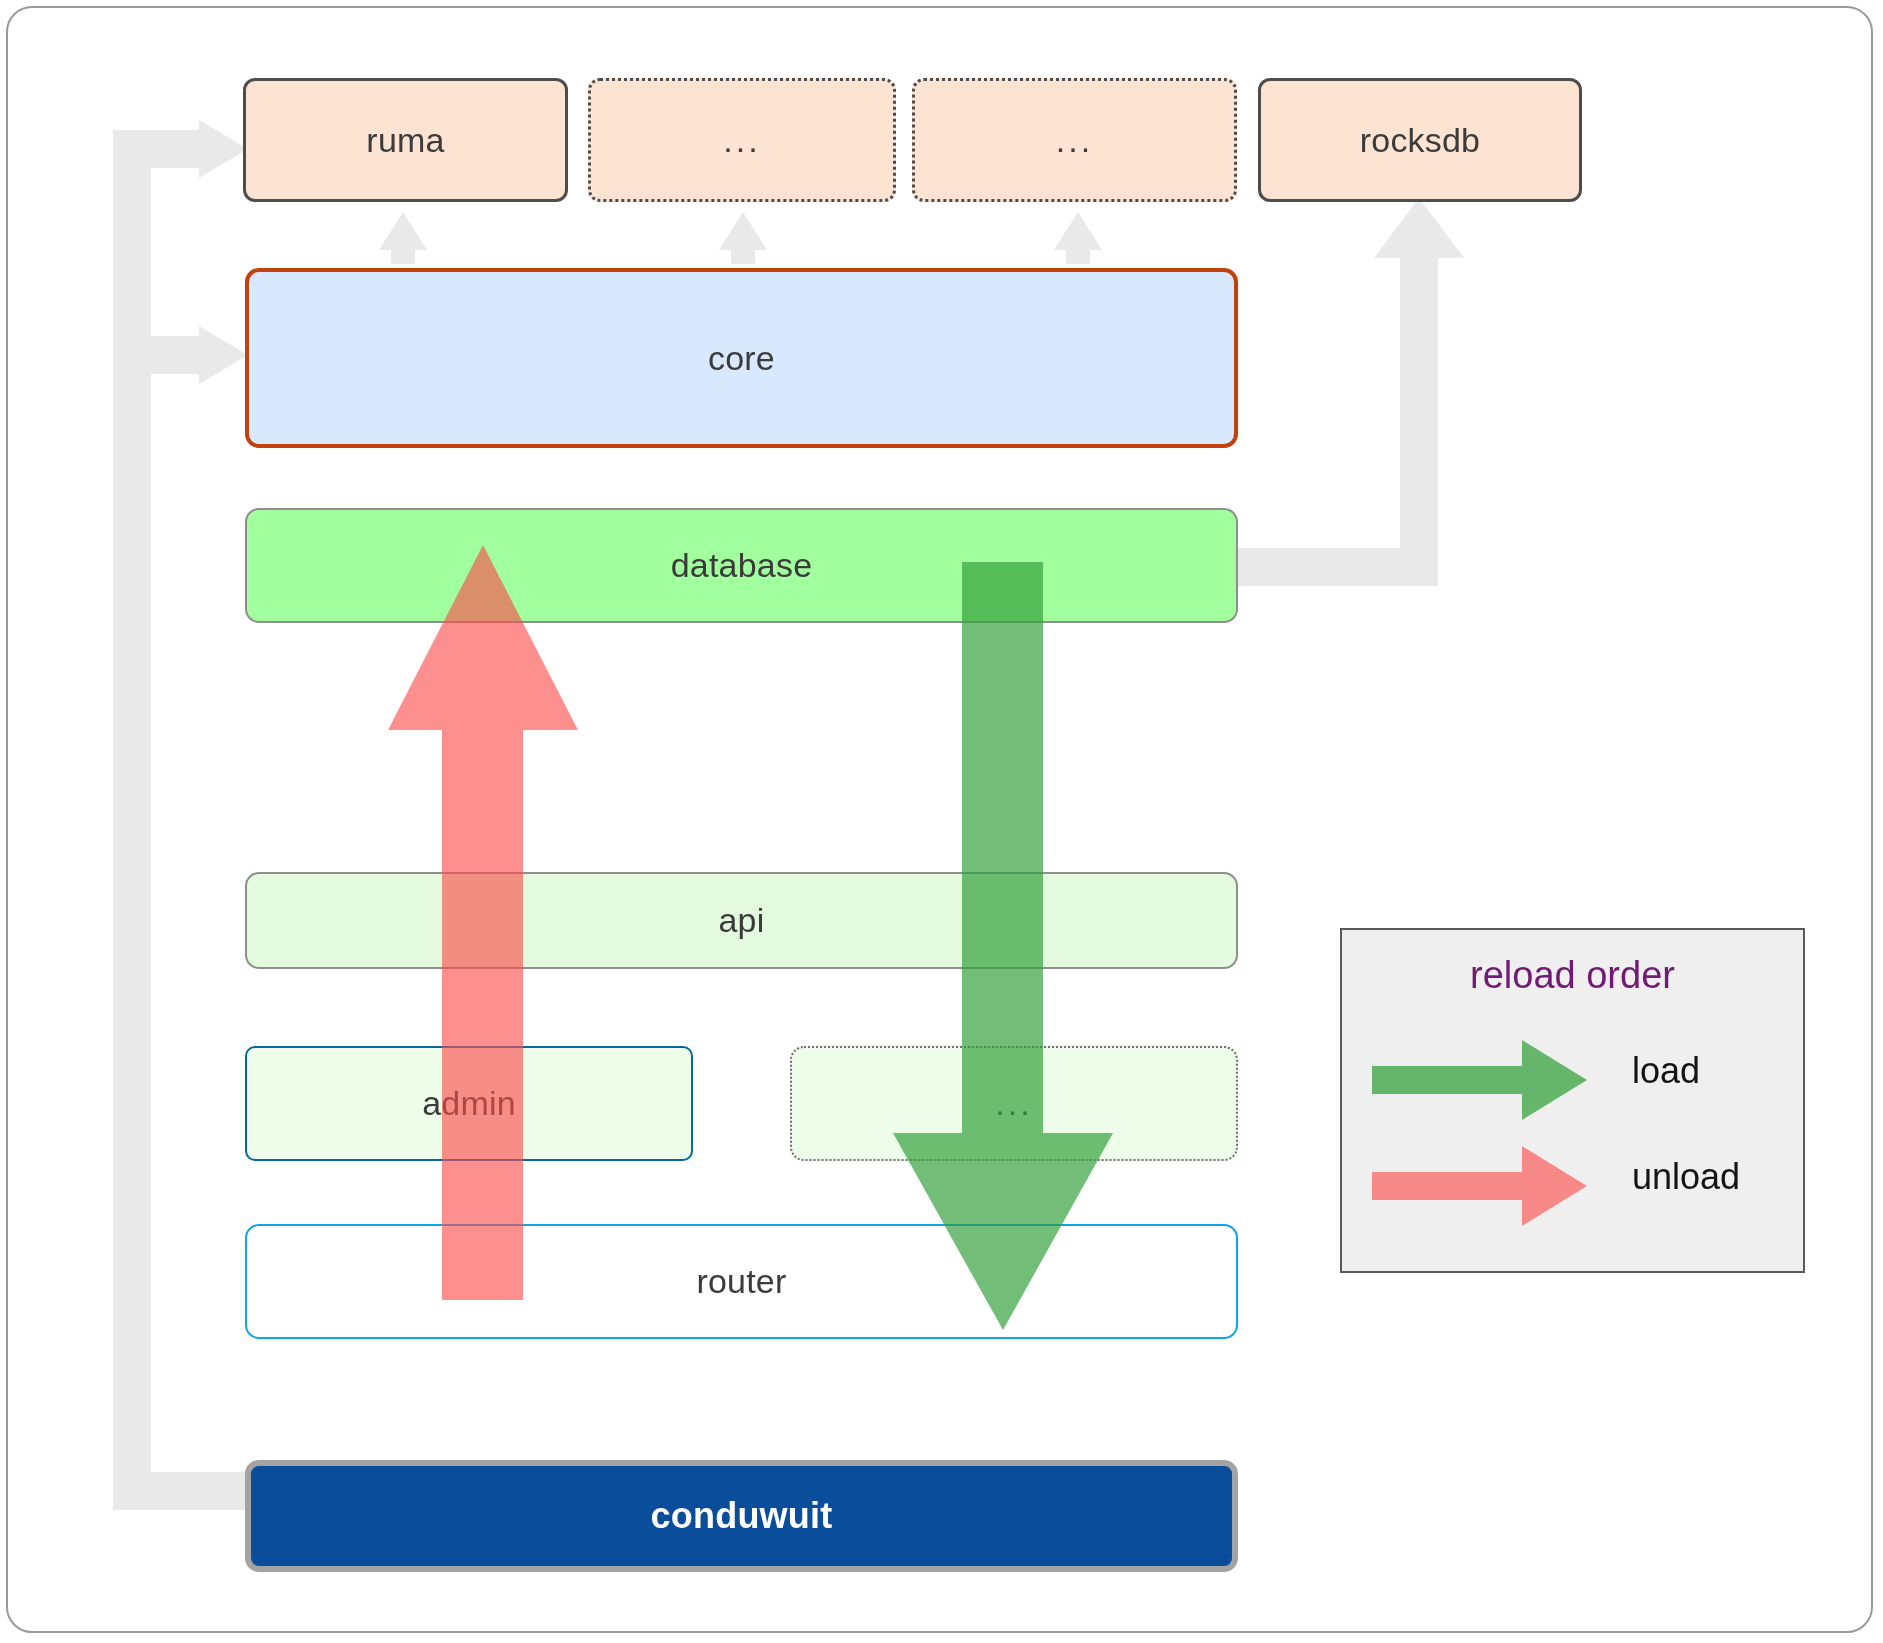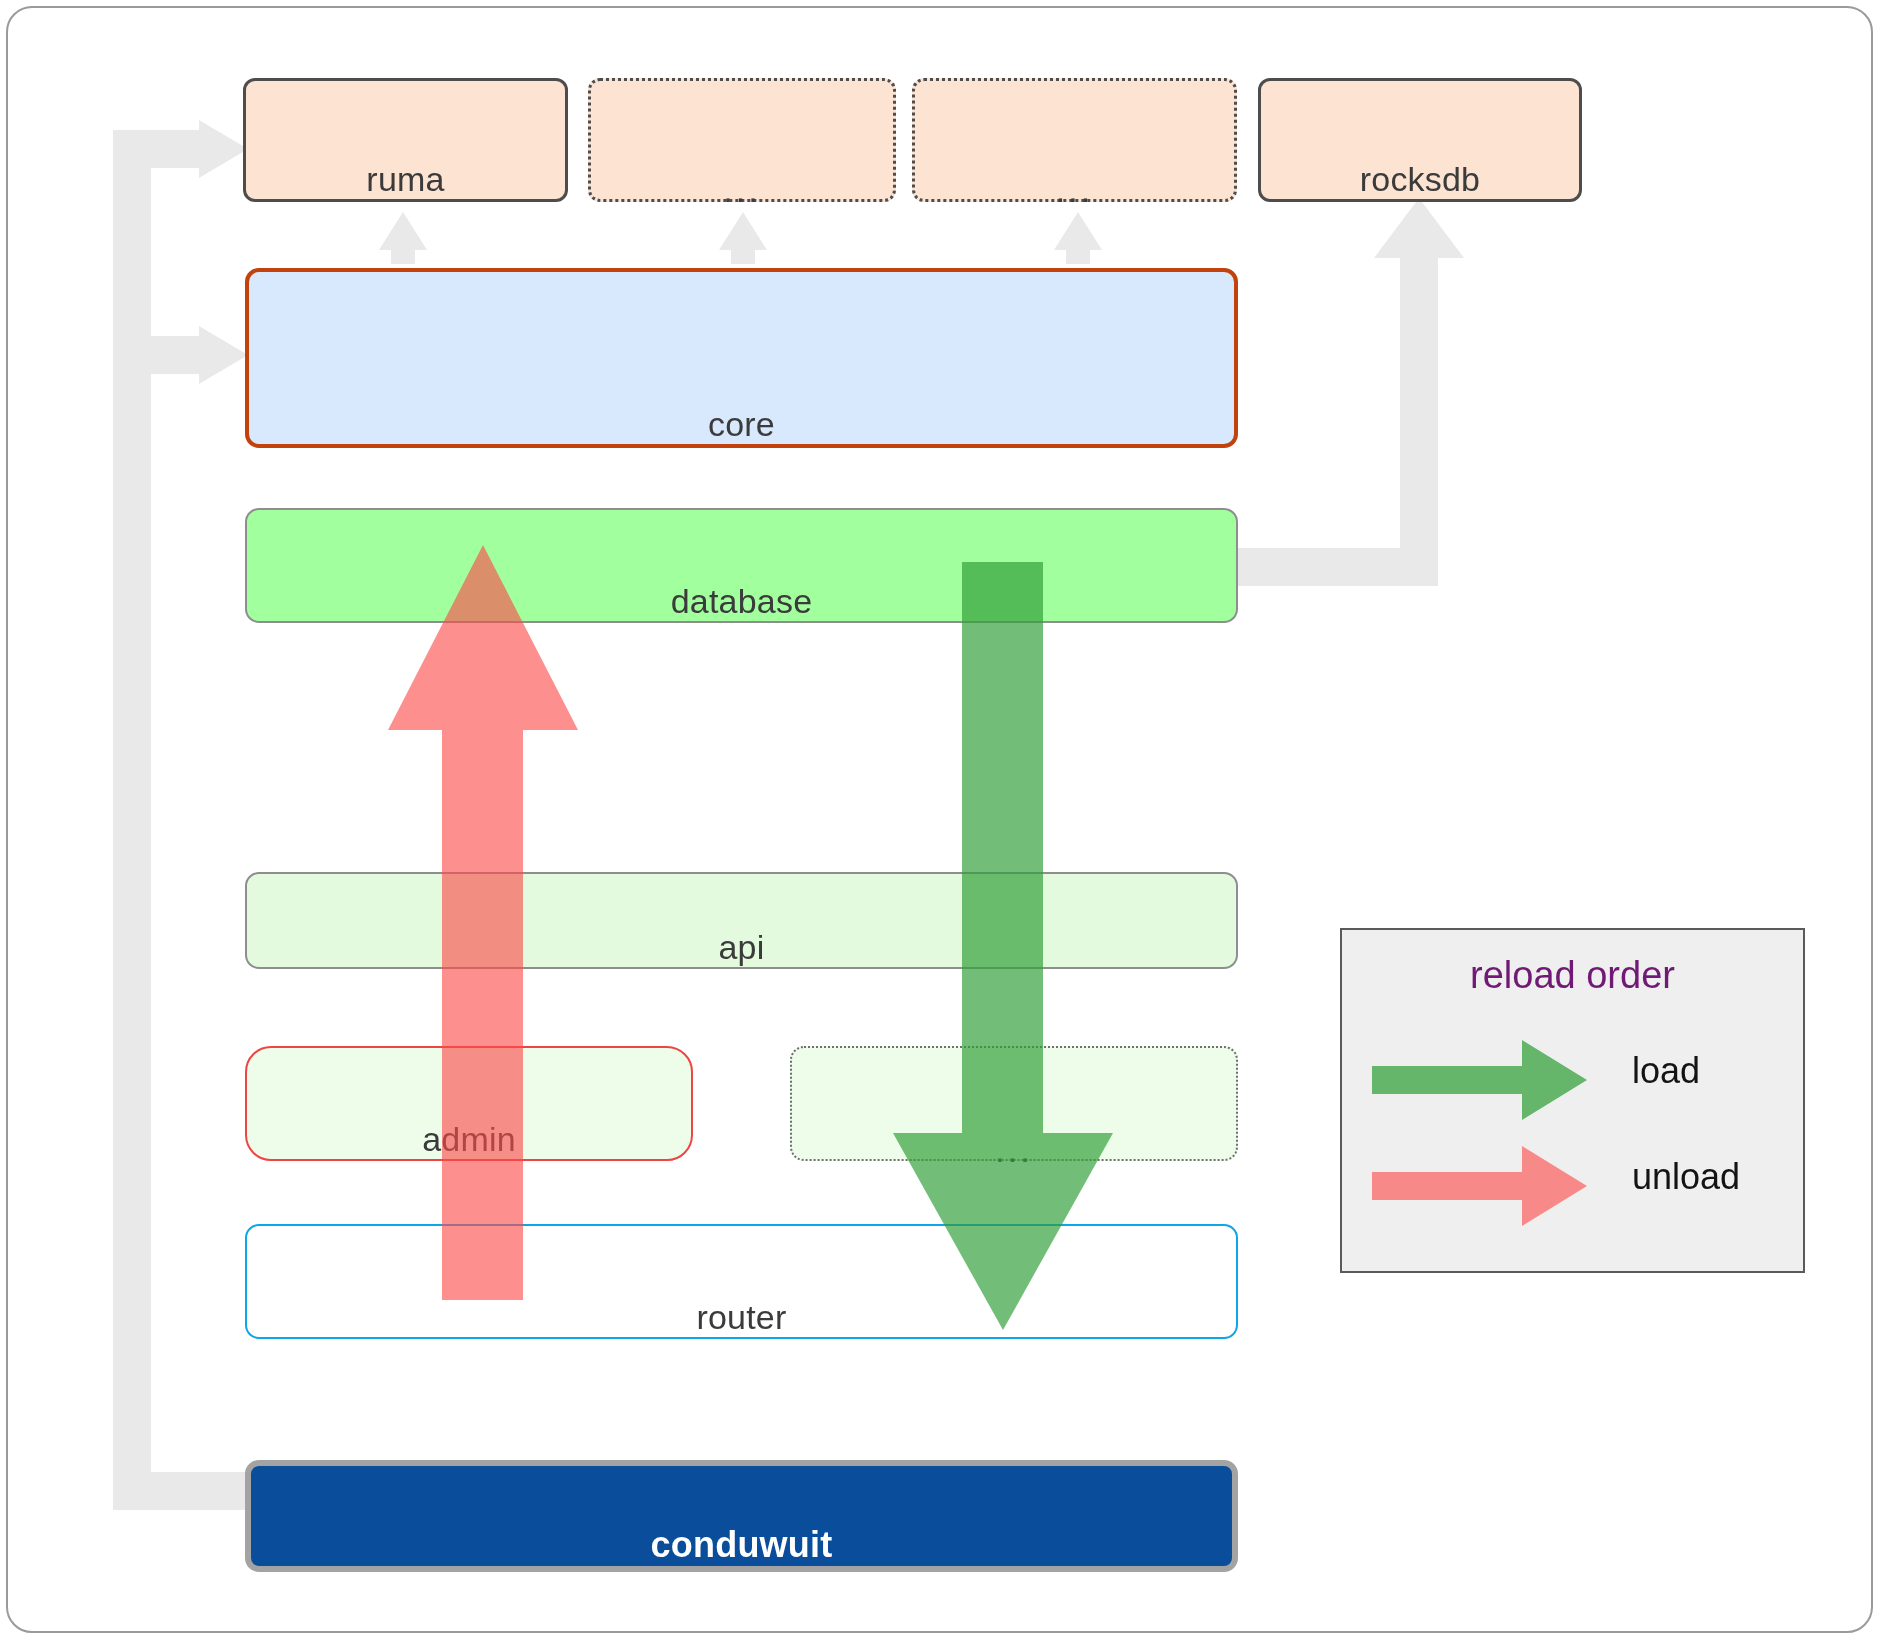--- a/index.html
+++ b/index.html
@@ -101,22 +101,22 @@
     border: 2px solid #8e8e8e;
     border-radius: 14px;
   }
   
   .admin {
     left: 245px;
     top: 1046px;
     width: 448px;
     height: 115px;
     background: #edfdea;
-    border: 2px solid #ef4444;
-    border-radius: 26px;
+    border: 2px solid #0369a1;
+    border-radius: 10px;
   }
   
   .dots-box {
     left: 790px;
     top: 1046px;
     width: 448px;
     height: 115px;
     background: #edfdea;
     border: 2px dotted #6e6e6e;
     border-radius: 14px;
@@ -190,21 +190,21 @@
   
   .svg-layer {
     position: absolute;
     left: 0; top: 0;
     width: 1883px;
     height: 1643px;
     pointer-events: none;
   }
   .svg-under { z-index: 1; }
   .svg-over  { z-index: 5; }
-  .node, .legend { z-index: 3; align-items: flex-end; }
+  .node, .legend { z-index: 3; }
   .outer-frame { z-index: 0; }
 </style>
 </head>
 <body>
 
 <div id="canvas">
 
   <div class="outer-frame"></div>
 
   <svg class="svg-layer svg-under" viewBox="0 0 1883 1643" xmlns="http://www.w3.org/2000/svg">

